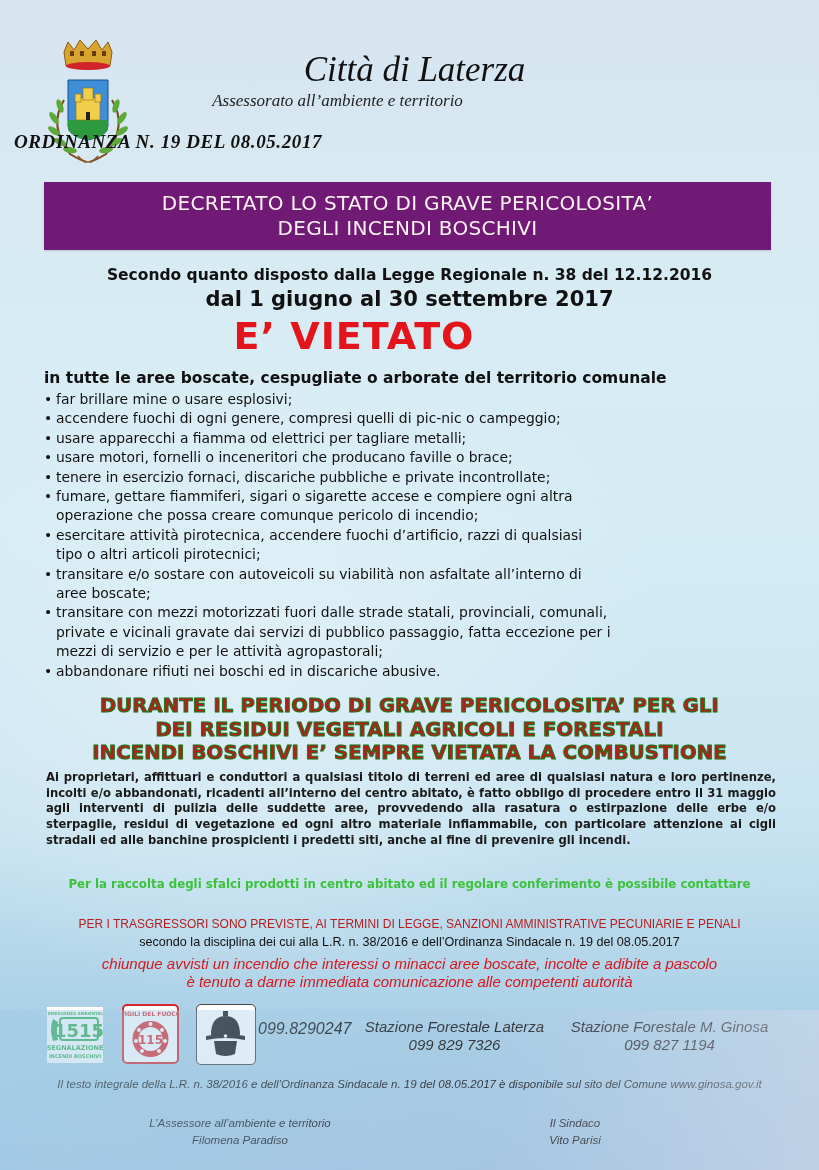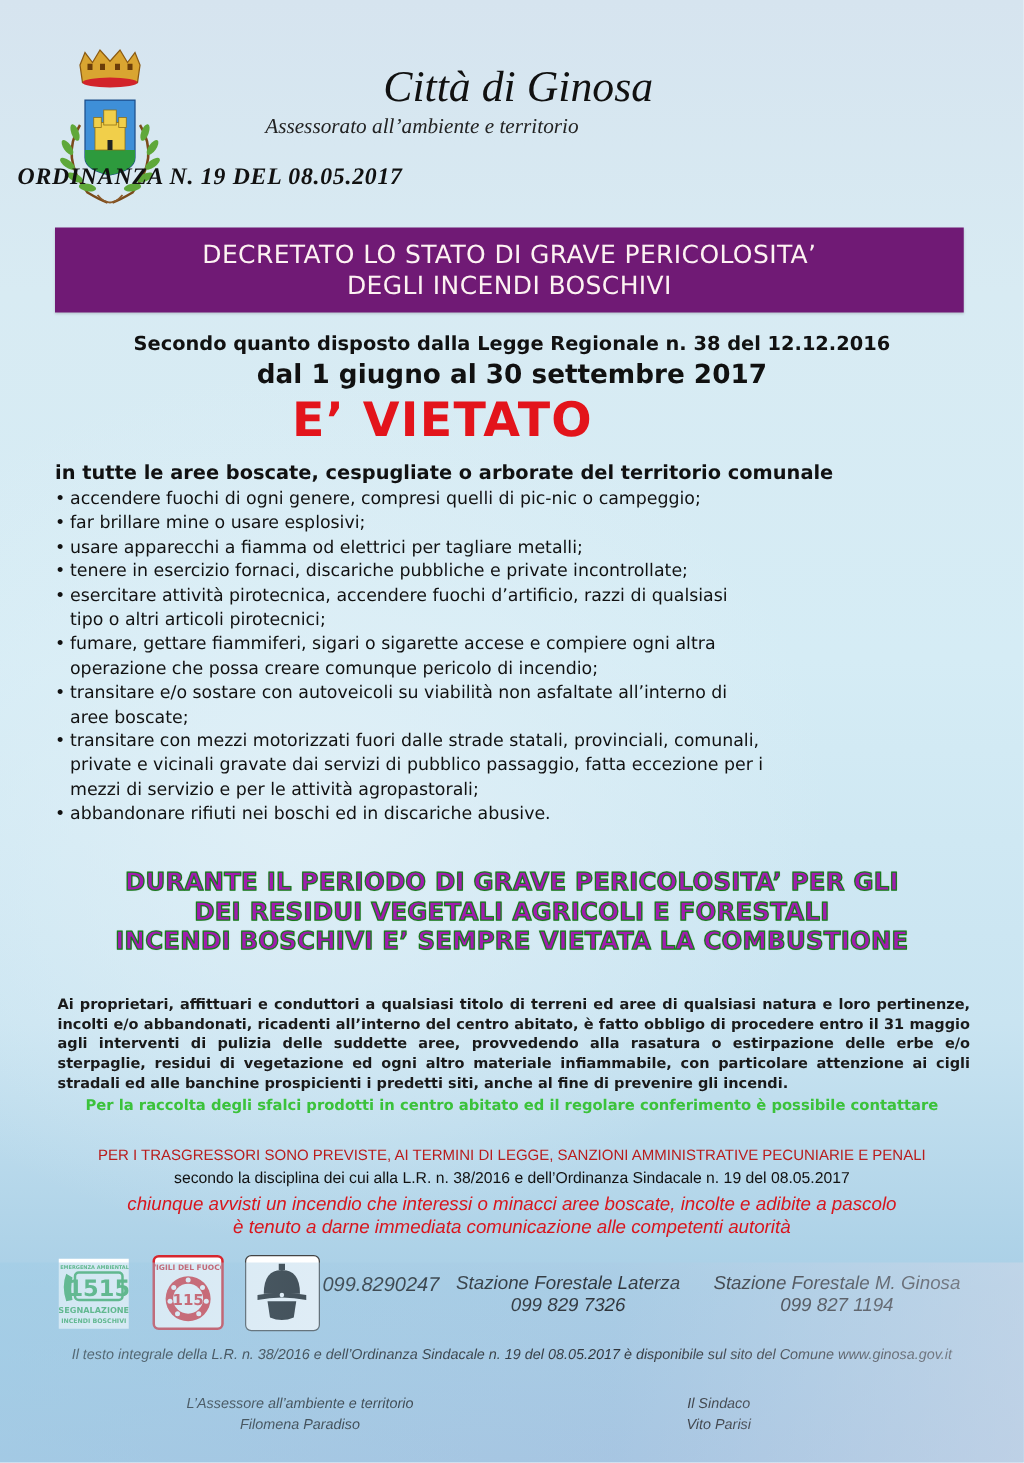--- a/index.html
+++ b/index.html
@@ -36,24 +36,24 @@
   .legge { left: 0; width: 819px; top: 266px; text-align: center; font-family: "DejaVu Sans", sans-serif; font-weight: bold; font-size: 15.5px; color: #111; }
   .periodo { left: 0; width: 819px; top: 287px; text-align: center; font-family: "DejaVu Sans", sans-serif; font-weight: bold; font-size: 21px; color: #111; }
   .vietato { left: 0; width: 708px; top: 314px; text-align: center; font-family: "DejaVu Sans", sans-serif; font-weight: bold; font-size: 38px; color: #e3141b; letter-spacing: 1px; }
 
   .areas { left: 44px; top: 369px; font-family: "DejaVu Sans", sans-serif; font-weight: bold; font-size: 15.5px; color: #111; white-space: nowrap; }
   .prohib-list { left: 44px; top: 390px; width: 740px; list-style: none; }
   .prohib-list li { font-family: "DejaVu Sans", sans-serif; font-size: 13.9px; line-height: 19.4px; color: #111; padding-left: 12px; text-indent: -12px; white-space: pre-line; }
   .prohib-list li .bullet { display: inline-block; width: 12px; text-indent: 0; }
 
   .green-block { left: 0; width: 819px; top: 694px; text-align: center; }
-  .green-block div { font-family: "DejaVu Sans", sans-serif; font-weight: bold; font-size: 19.5px; line-height: 23.5px; color: #a21caf;
+  .green-block div { font-family: "DejaVu Sans", sans-serif; font-weight: bold; font-size: 19.5px; line-height: 23.5px; color: #b91c1c;
     -webkit-text-stroke: 1px #177a1b; text-shadow: 0 0 1px #0e5c10; letter-spacing: 0.2px; }
 
-  .owners { left: 46px; top: 770px; width: 730px; font-family: "DejaVu Sans", sans-serif; font-weight: bold; font-size: 11.6px; line-height: 15.7px; color: #1a1a1a; text-align: justify; margin-top: 26px; }
+  .owners { left: 46px; top: 770px; width: 730px; font-family: "DejaVu Sans", sans-serif; font-weight: bold; font-size: 11.6px; line-height: 15.7px; color: #1a1a1a; text-align: justify; }
 
   .teknoservice { left: 0; width: 819px; top: 876px; text-align: center; font-family: "DejaVu Sans", sans-serif; font-weight: bold; font-size: 11.8px; line-height: 17px; color: #3bc23b; }
 
   .sanzioni { left: 0; width: 819px; top: 917px; text-align: center; font-family: "Liberation Sans", sans-serif; font-size: 12px; color: #b91c1c; }
   .disciplina { left: 0; width: 819px; top: 935px; text-align: center; font-family: "Liberation Sans", sans-serif; font-size: 12.6px; color: #111; }
   .avvisti { left: 0; width: 819px; top: 955px; text-align: center; font-family: "Liberation Sans", sans-serif; font-style: italic; font-size: 15px; line-height: 18px; color: #d8161d; }
 
   
   .icon-1515 { left: 47px; top: 1007px; width: 56px; height: 56px; background: #fff; }
   .icon-vvf { left: 122px; top: 1004px; width: 57px; height: 60px; background: #fff; border: 2px solid #d7262e; border-radius: 5px; }
@@ -103,44 +103,45 @@
       <ellipse cx="76" cy="70" rx="3" ry="7" transform="rotate(20 76 70)"></ellipse>
       <ellipse cx="82" cy="82" rx="3" ry="7" transform="rotate(35 82 82)"></ellipse>
       <ellipse cx="82" cy="95" rx="3" ry="7" transform="rotate(55 82 95)"></ellipse>
       <ellipse cx="76" cy="106" rx="3" ry="7" transform="rotate(65 76 106)"></ellipse>
       <ellipse cx="66" cy="114" rx="3" ry="7" transform="rotate(80 66 114)"></ellipse>
     </g>
     <path d="M38 120 Q48 132 58 120" fill="none" stroke="#8b5a2a" stroke-width="1.5"></path>
   </svg>
 </div>
 
-<div class="abs city-title">Città di Ginosa</div>
+<div class="abs city-title">Città di Laterza</div>
 <div class="abs assessorato">Assessorato all’ambiente e territorio</div>
 <div class="abs ordinanza">ORDINANZA N. 19 DEL 08.05.2017</div>
 
 <div class="abs banner">
   <div>DECRETATO LO STATO DI GRAVE PERICOLOSITA’</div>
   <div>DEGLI INCENDI BOSCHIVI</div>
 </div>
 
 <div class="abs legge">Secondo quanto disposto dalla Legge Regionale n. 38 del 12.12.2016</div>
 <div class="abs periodo">dal 1 giugno al 30 settembre 2017</div>
 <div class="abs vietato">E’ VIETATO</div>
 
 <div class="abs areas">in tutte le aree boscate, cespugliate o arborate del territorio comunale</div>
 
 <ul class="abs prohib-list">
+  <li><span class="bullet">•</span><span>far brillare mine o usare esplosivi;</span></li>
   <li><span class="bullet">•</span><span>accendere fuochi di ogni genere, compresi quelli di pic-nic o campeggio;</span></li>
-  <li><span class="bullet">•</span><span>far brillare mine o usare esplosivi;</span></li>
   <li><span class="bullet">•</span><span>usare apparecchi a fiamma od elettrici per tagliare metalli;</span></li>
+  <li><span class="bullet">•</span><span>usare motori, fornelli o inceneritori che producano faville o brace;</span></li>
   <li><span class="bullet">•</span><span>tenere in esercizio fornaci, discariche pubbliche e private incontrollate;</span></li>
+  <li><span class="bullet">•</span><span>fumare, gettare fiammiferi, sigari o sigarette accese e compiere ogni altra
+operazione che possa creare comunque pericolo di incendio;</span></li>
   <li><span class="bullet">•</span><span>esercitare attività pirotecnica, accendere fuochi d’artificio, razzi di qualsiasi
 tipo o altri articoli pirotecnici;</span></li>
-  <li><span class="bullet">•</span><span>fumare, gettare fiammiferi, sigari o sigarette accese e compiere ogni altra
-operazione che possa creare comunque pericolo di incendio;</span></li>
   <li><span class="bullet">•</span><span>transitare e/o sostare con autoveicoli su viabilità non asfaltate all’interno di
 aree boscate;</span></li>
   <li><span class="bullet">•</span><span>transitare con mezzi motorizzati fuori dalle strade statali, provinciali, comunali,
 private e vicinali gravate dai servizi di pubblico passaggio, fatta eccezione per i
 mezzi di servizio e per le attività agropastorali;</span></li>
   <li><span class="bullet">•</span><span>abbandonare rifiuti nei boschi ed in discariche abusive.</span></li>
 </ul>
 
 <div class="abs green-block">
   <div>DURANTE IL PERIODO DI GRAVE PERICOLOSITA’ PER GLI</div>

